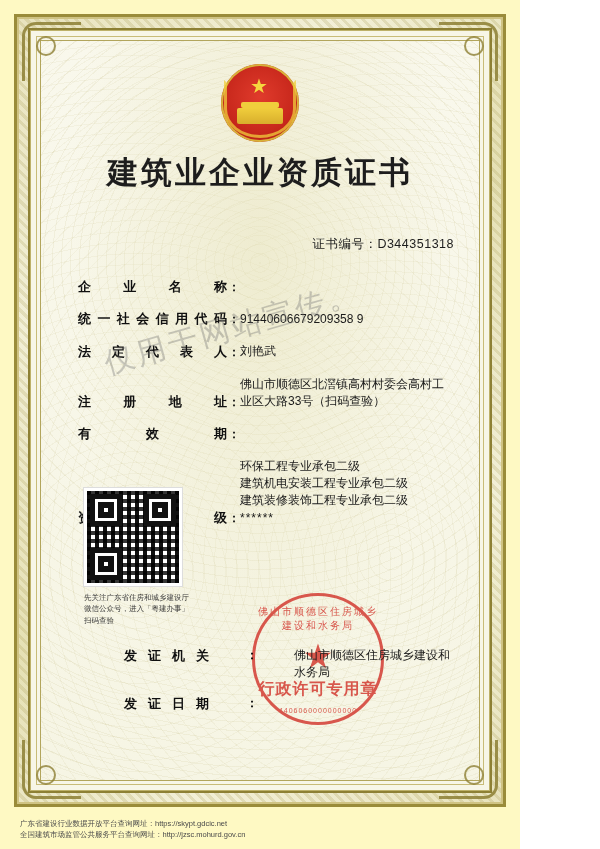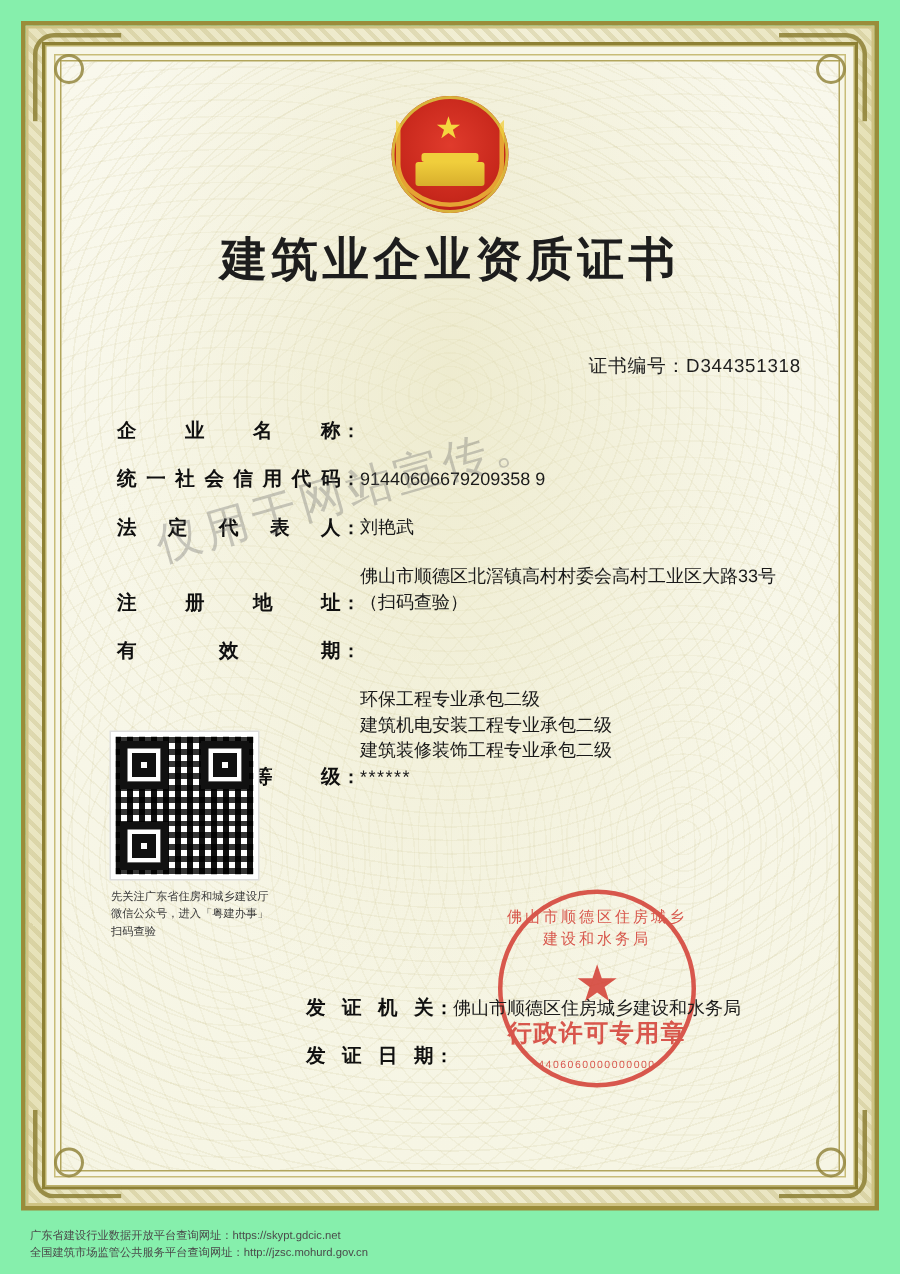--- a/index.html
+++ b/index.html
@@ -8,23 +8,23 @@
   }
   body {
     width: 600px;
     height: 849px;
     background: #ffffff;
     font-family: "Liberation Sans", sans-serif;
     overflow: hidden;
   }
   .certificate {
     position: relative;
-    width: 600px;
+    width: 520px;
     height: 849px;
-    background: #86efac;
+    background: #fef9c3;
     overflow: hidden;
   }
   
   .frame-outer {
     position: absolute;
     left: 14px; top: 14px; right: 14px; bottom: 42px;
     border: 3px solid #9a8c3a;
     background:
       repeating-linear-gradient(45deg, rgba(154,140,58,0.18) 0 3px, rgba(255,255,255,0) 3px 7px),
       linear-gradient(135deg, #e8e3bd 0%, #f2efd6 25%, #e5e0b4 50%, #f2efd6 75%, #e8e3bd 100%);
@@ -197,21 +197,21 @@
   .sub-note {
     font-size: 11px;
     color: #333;
   }
   .qual-line { display: block; }
   .asterisks { letter-spacing: 1px; }
 
   
   .qr-block {
     position: absolute;
-    left: 34px;
+    left: 44px;
     top: 448px;
     width: 112px;
   }
   .qr {
     width: 92px;
     height: 92px;
     background-color: #ffffff;
     background-image:
       repeating-linear-gradient(90deg, #111 0 4px, #fff 4px 8px),
       repeating-linear-gradient(0deg, rgba(17,17,17,0.85) 0 4px, rgba(255,255,255,0) 4px 8px);
@@ -242,22 +242,23 @@
 
   
   .issuer {
     position: absolute;
     right: 26px;
     bottom: 54px;
     width: 330px;
   }
   .issuer-row {
     display: flex;
-    align-items: flex-end;
+    align-items: flex-start;
     margin-bottom: 14px;
+    gap: 36px;
   }
   .issuer-label {
     width: 86px;
     flex: 0 0 86px;
     font-size: 13px;
     font-weight: bold;
     color: #101010;
     letter-spacing: 1px;
     text-align: justify;
     text-align-last: justify;

